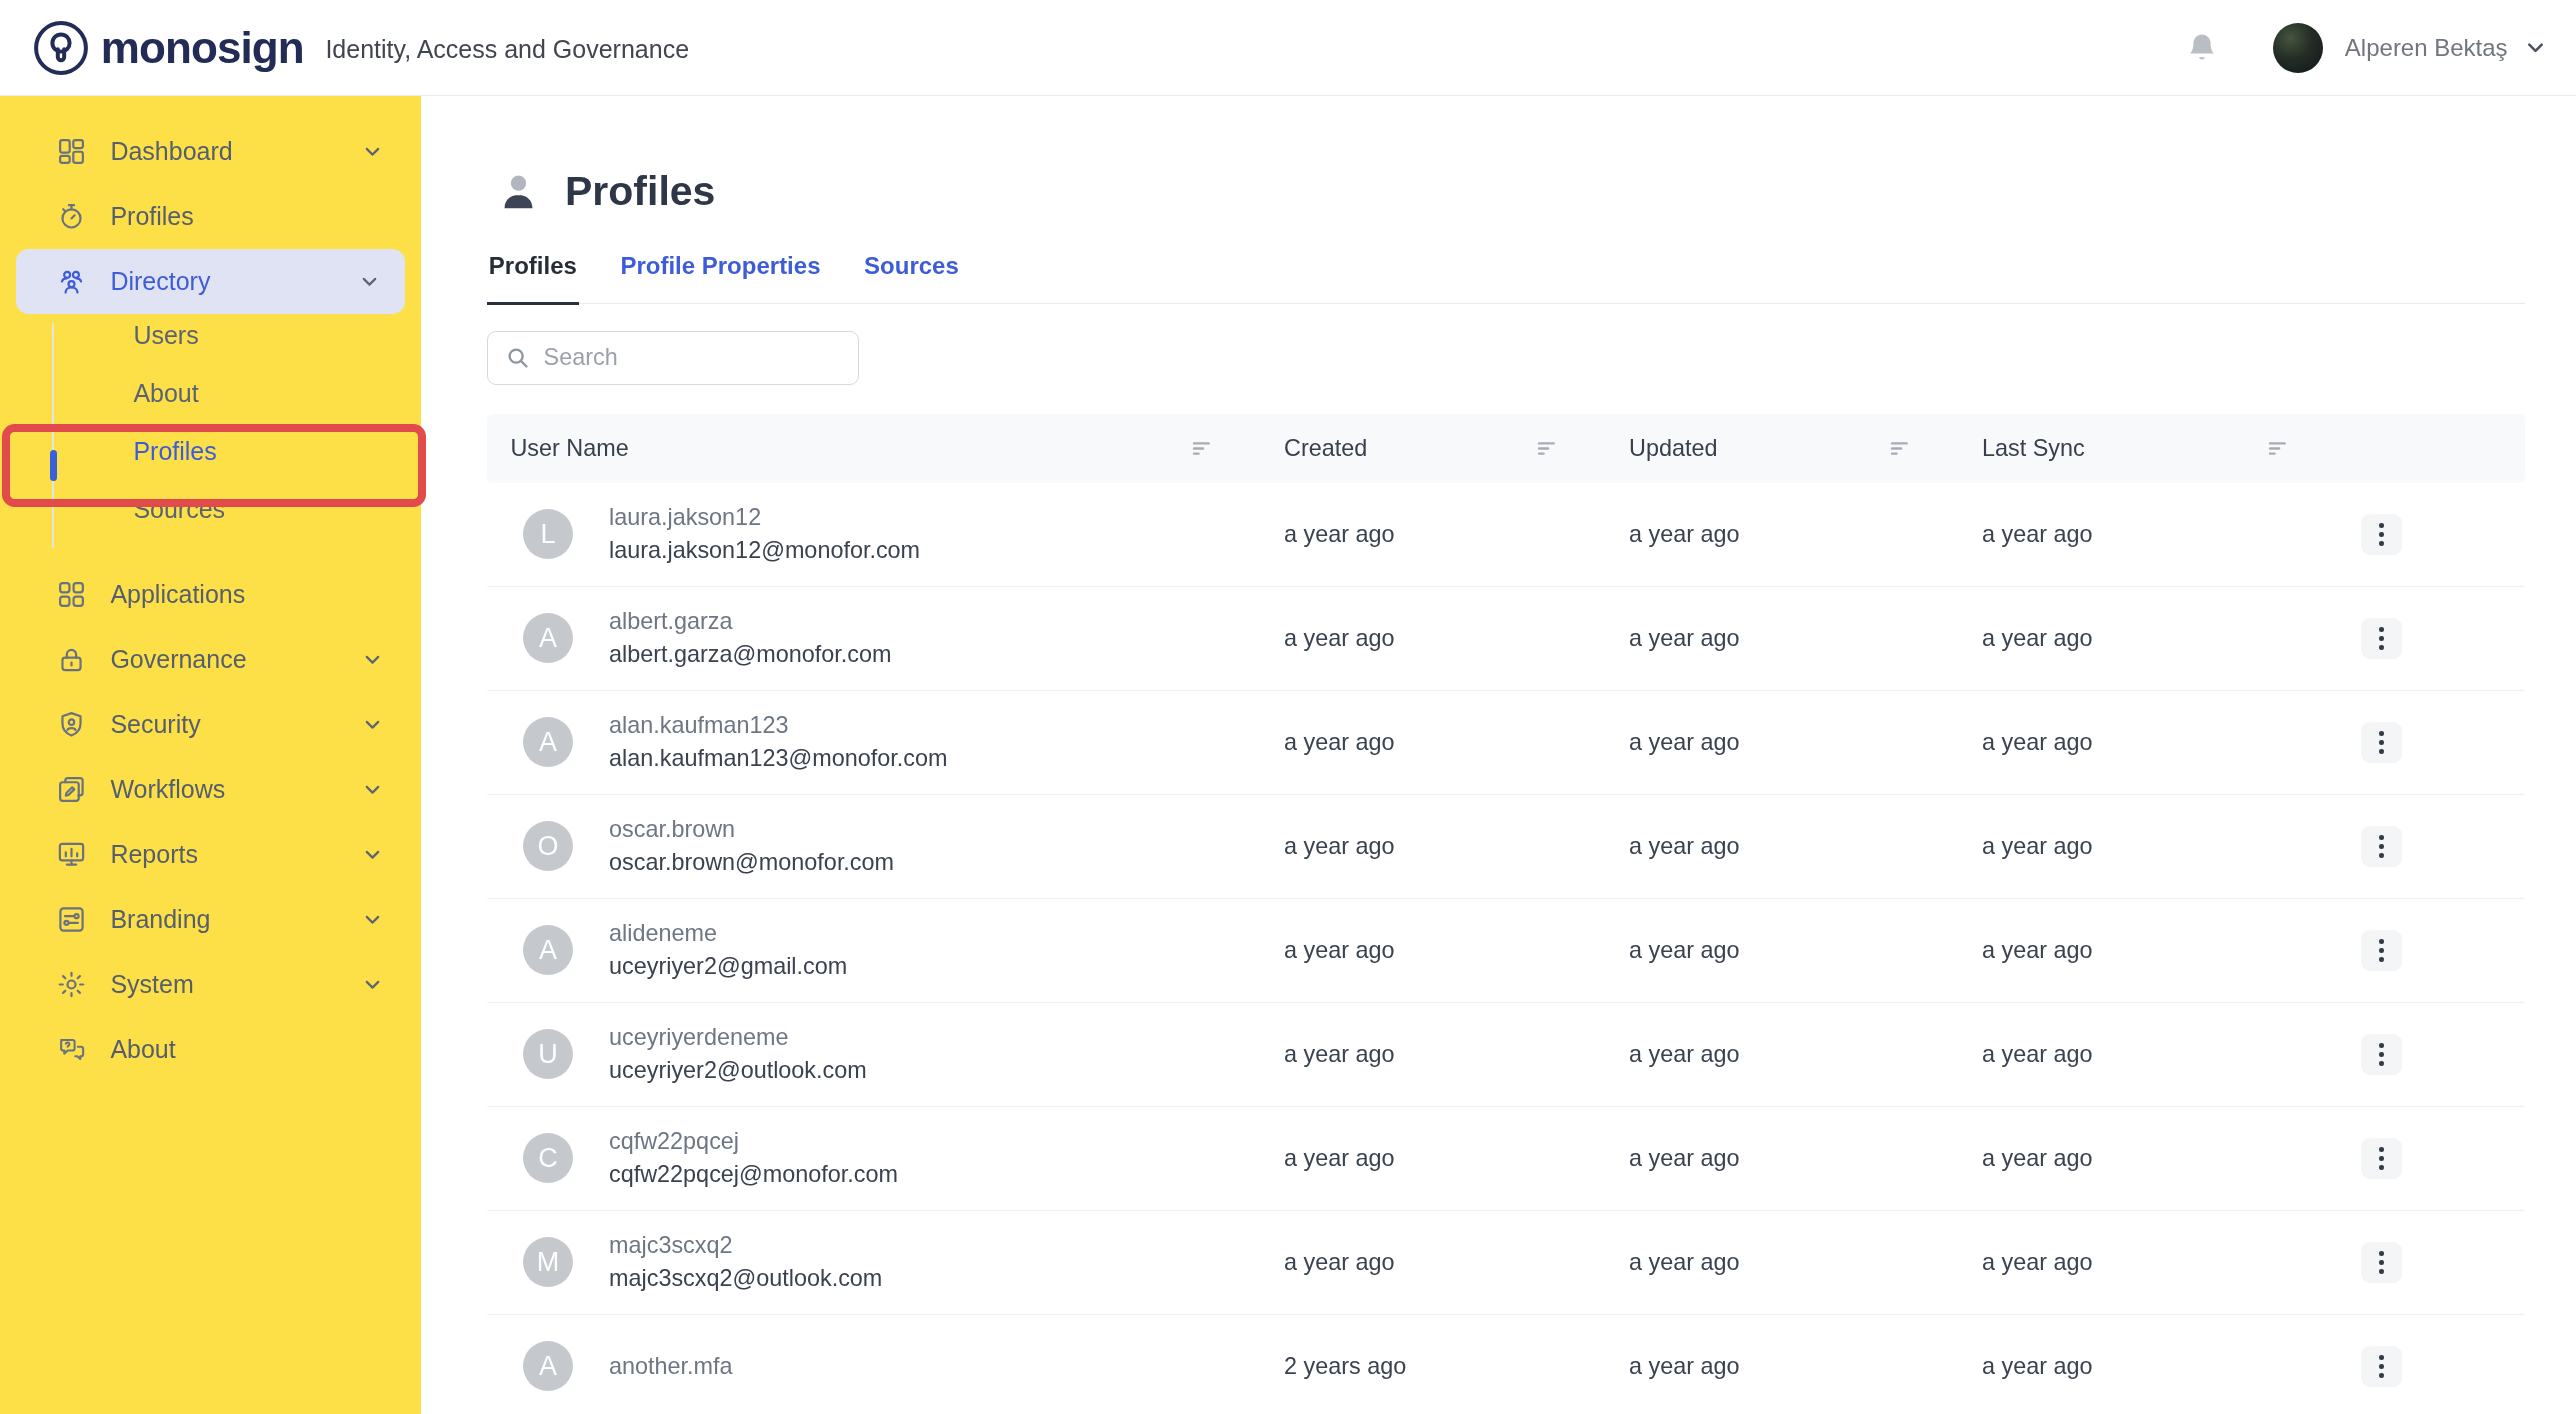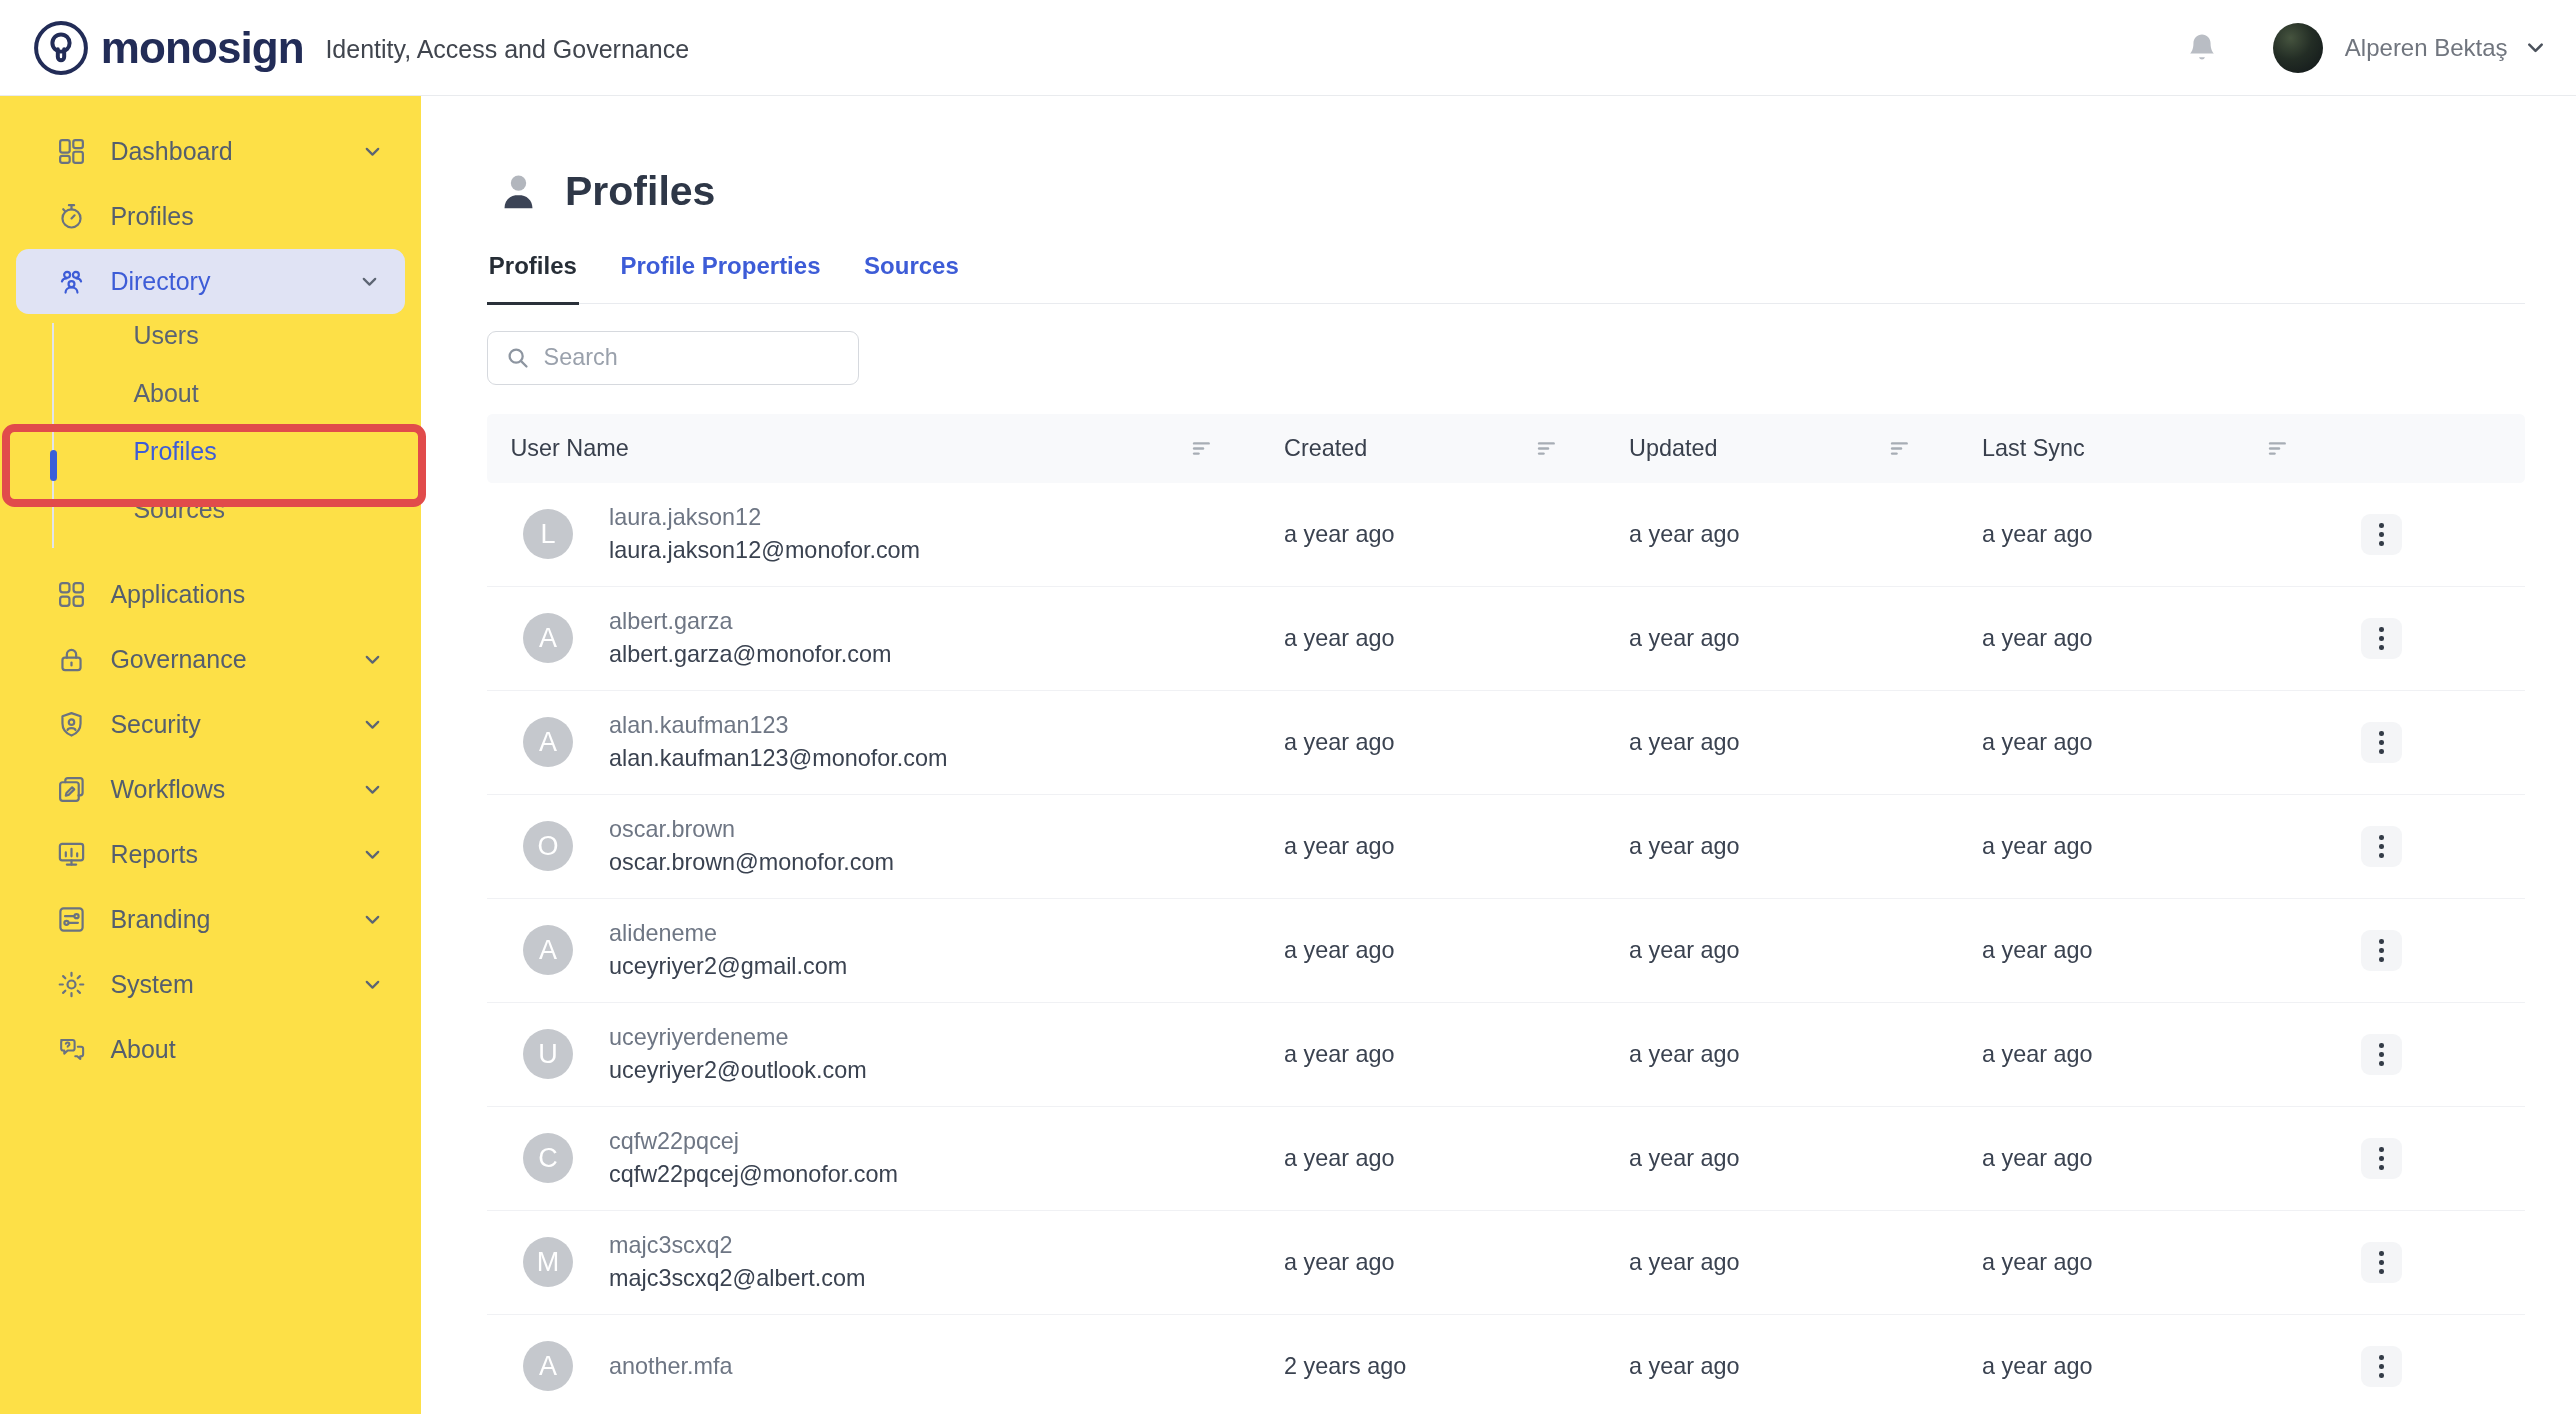--- a/index.html
+++ b/index.html
@@ -505,21 +505,21 @@
               <i></i>
               <i></i>
             </button>
           </div>
         </div>
         <div class="row">
           <div class="cell-user">
             <span class="avatar">M</span>
             <span class="utext">
               <div class="uname">majc3scxq2</div>
-              <div class="uemail">majc3scxq2@albert.com</div>
+              <div class="uemail">majc3scxq2@outlook.com</div>
             </span>
           </div>
           <div class="cell-time">a year ago</div>
           <div class="cell-time">a year ago</div>
           <div class="cell-time">a year ago</div>
           <div class="cell-actions">
             <button class="kebab">
               <i></i>
               <i></i>
               <i></i>

